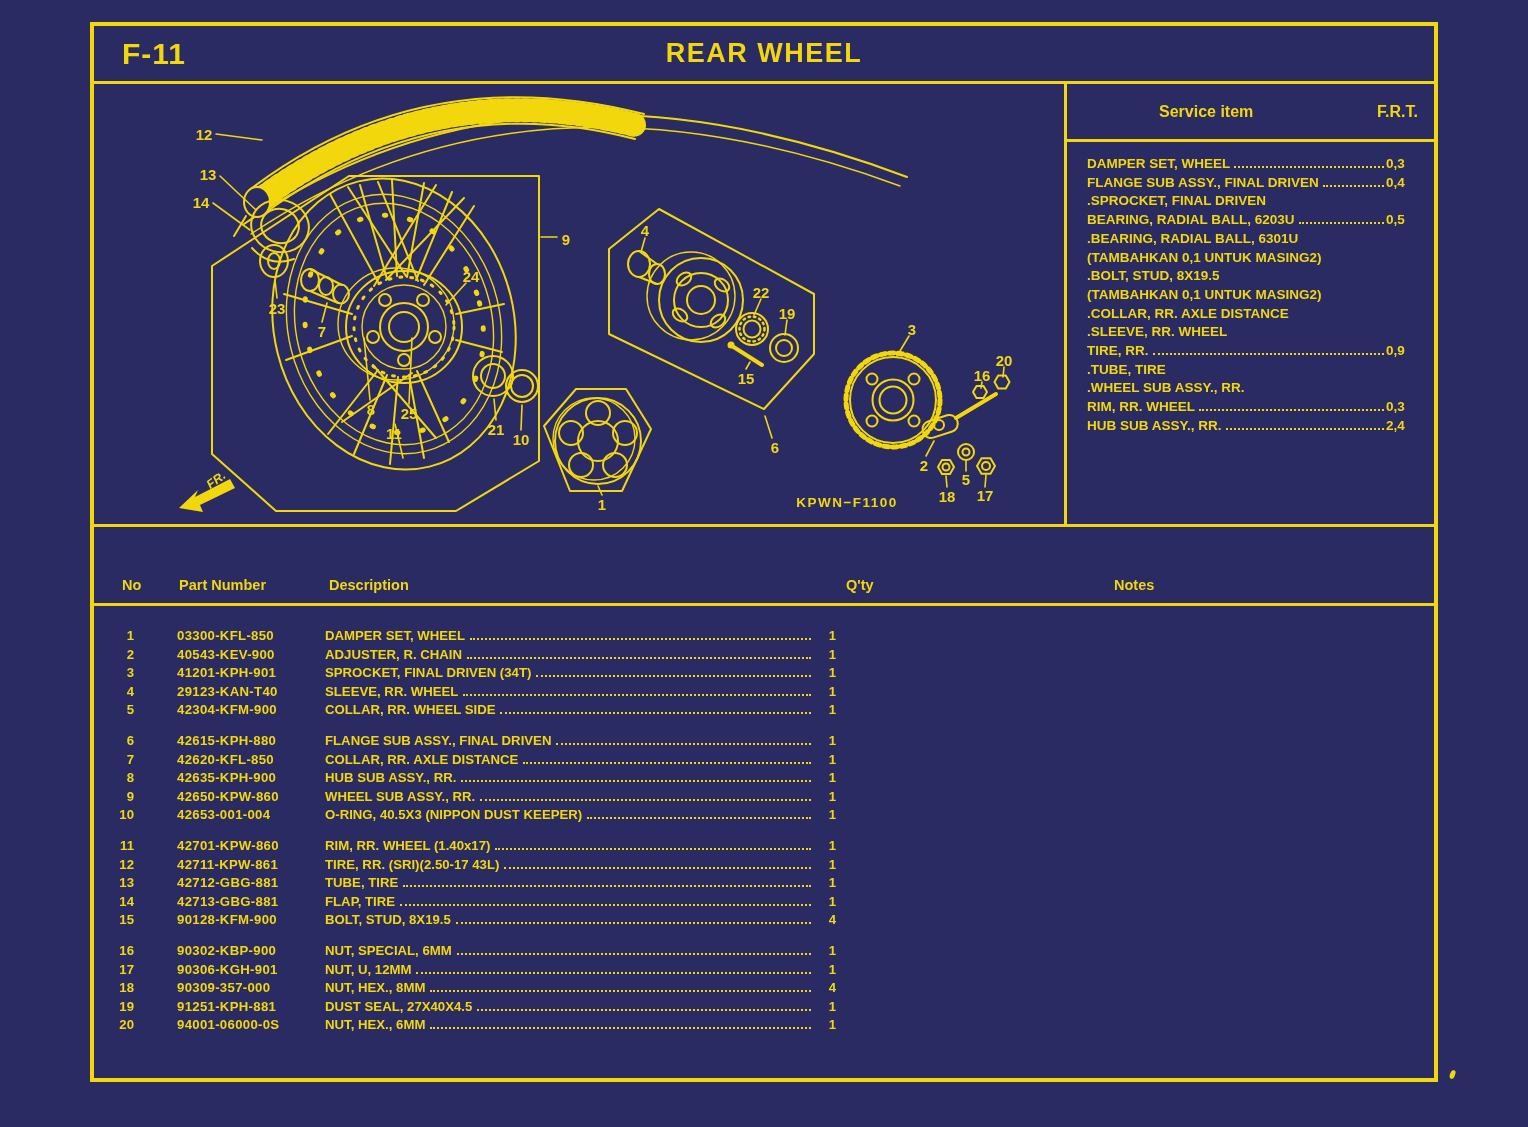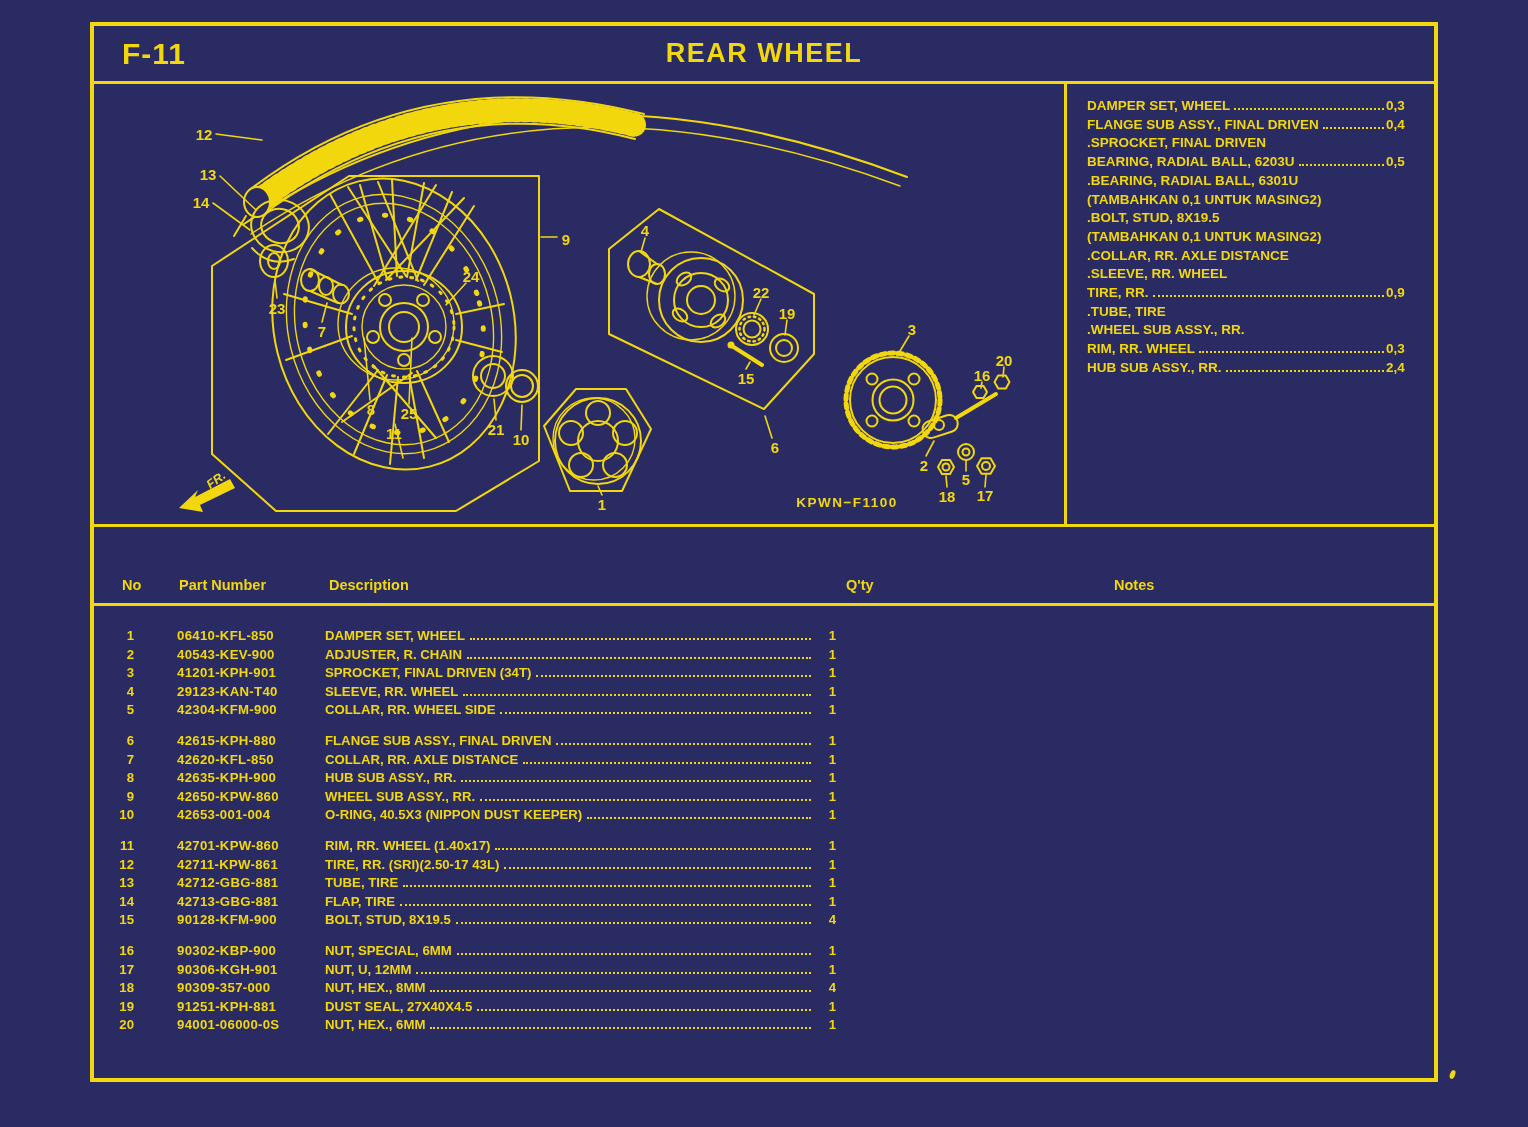--- a/index.html
+++ b/index.html
@@ -255,20 +255,24 @@
             <line x1="853" y1="403" x2="852" y2="392" class="ld"></line>
             <text x="853" y="412" class="callout">18</text>
             <line x1="872" y1="387" x2="872" y2="377" class="ld"></line>
             <text x="872" y="395" class="callout">5</text>
             <line x1="891" y1="403" x2="892" y2="391" class="ld"></line>
             <text x="891" y="411" class="callout">17</text>
           </g>
       </svg>
 
       <div class="svc">
+        <div class="svc-hdr">
+          <span class="svc-item">Service item</span>
+          <span class="svc-frt">F.R.T.</span>
+        </div>
         <div class="svc-rows" id="svc-rows">
             <div class="srow">
               <span class="slabel">DAMPER SET, WHEEL</span>
               <div class="sdots"></div>
               <span class="sfrt">0,3</span>
             </div>
             <div class="srow">
               <span class="slabel">FLANGE SUB ASSY., FINAL DRIVEN</span>
               <div class="sdots"></div>
               <span class="sfrt">0,4</span>
@@ -329,21 +333,21 @@
       <span class="h-pn">Part Number</span>
       <span class="h-desc">Description</span>
       <span class="h-qty">Q'ty</span>
       <span class="h-notes">Notes</span>
     </div>
 
     <div class="tbody" id="parts-rows">
         <div class="pgroup">
           <div class="prow">
             <span class="c-no">1</span>
-            <span class="c-pn">06410-KFL-850</span>
+            <span class="c-pn">03300-KFL-850</span>
             <span class="c-desc">DAMPER SET, WHEEL</span>
             <div class="dots"></div>
             <span class="c-qty">1</span>
           </div>
           <div class="prow">
             <span class="c-no">2</span>
             <span class="c-pn">40543-KEV-900</span>
             <span class="c-desc">ADJUSTER, R. CHAIN</span>
             <div class="dots"></div>
             <span class="c-qty">1</span>

